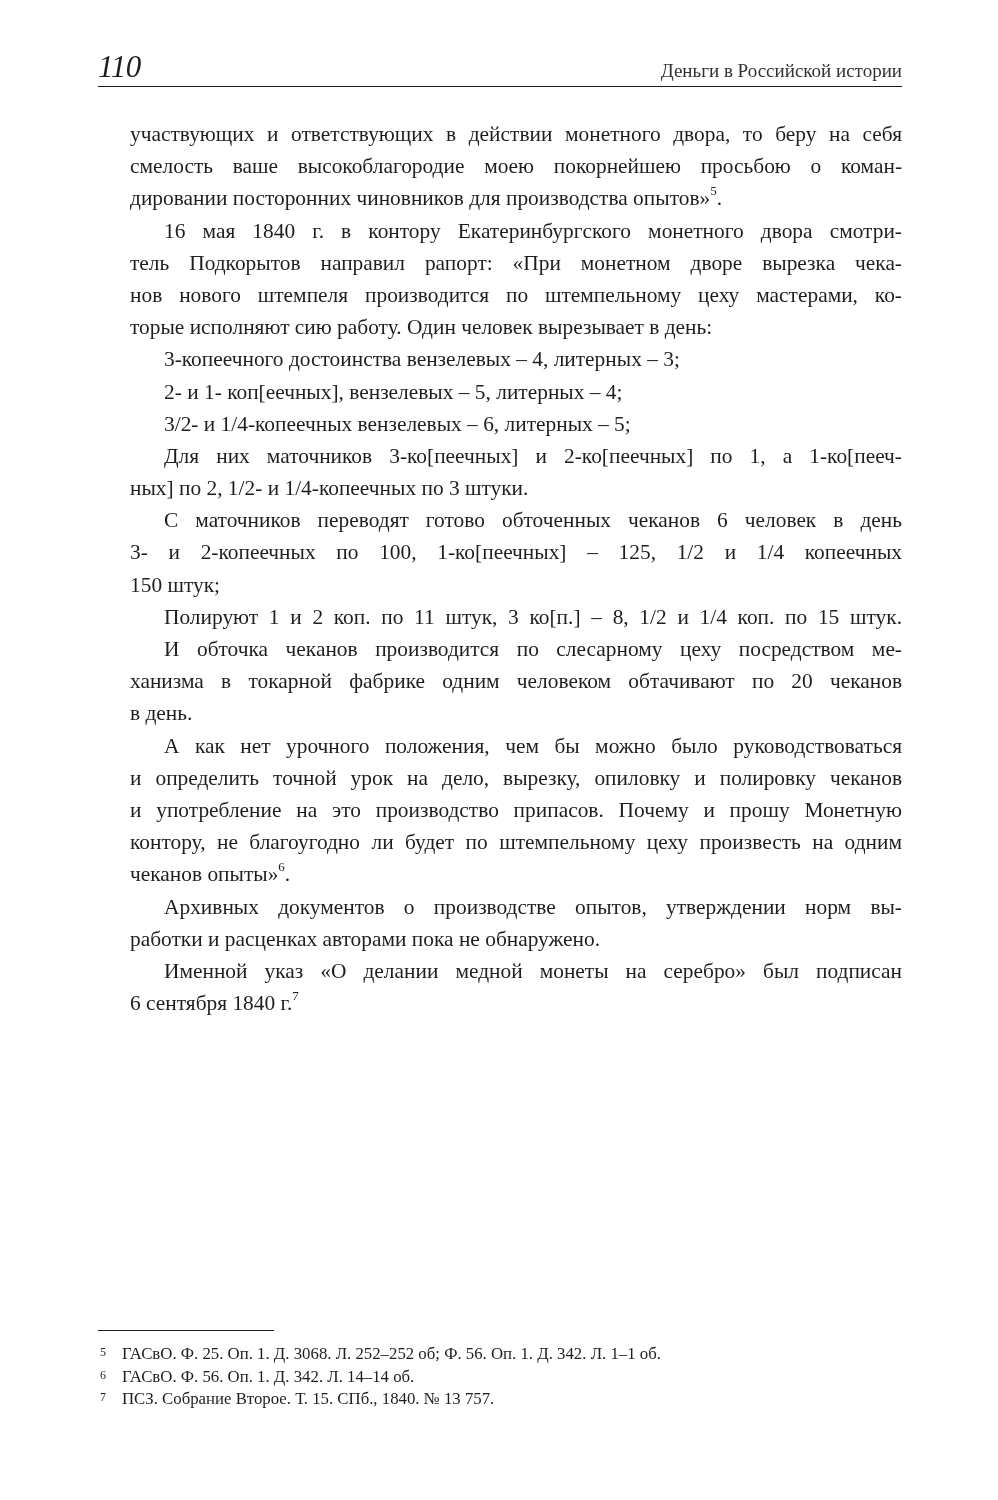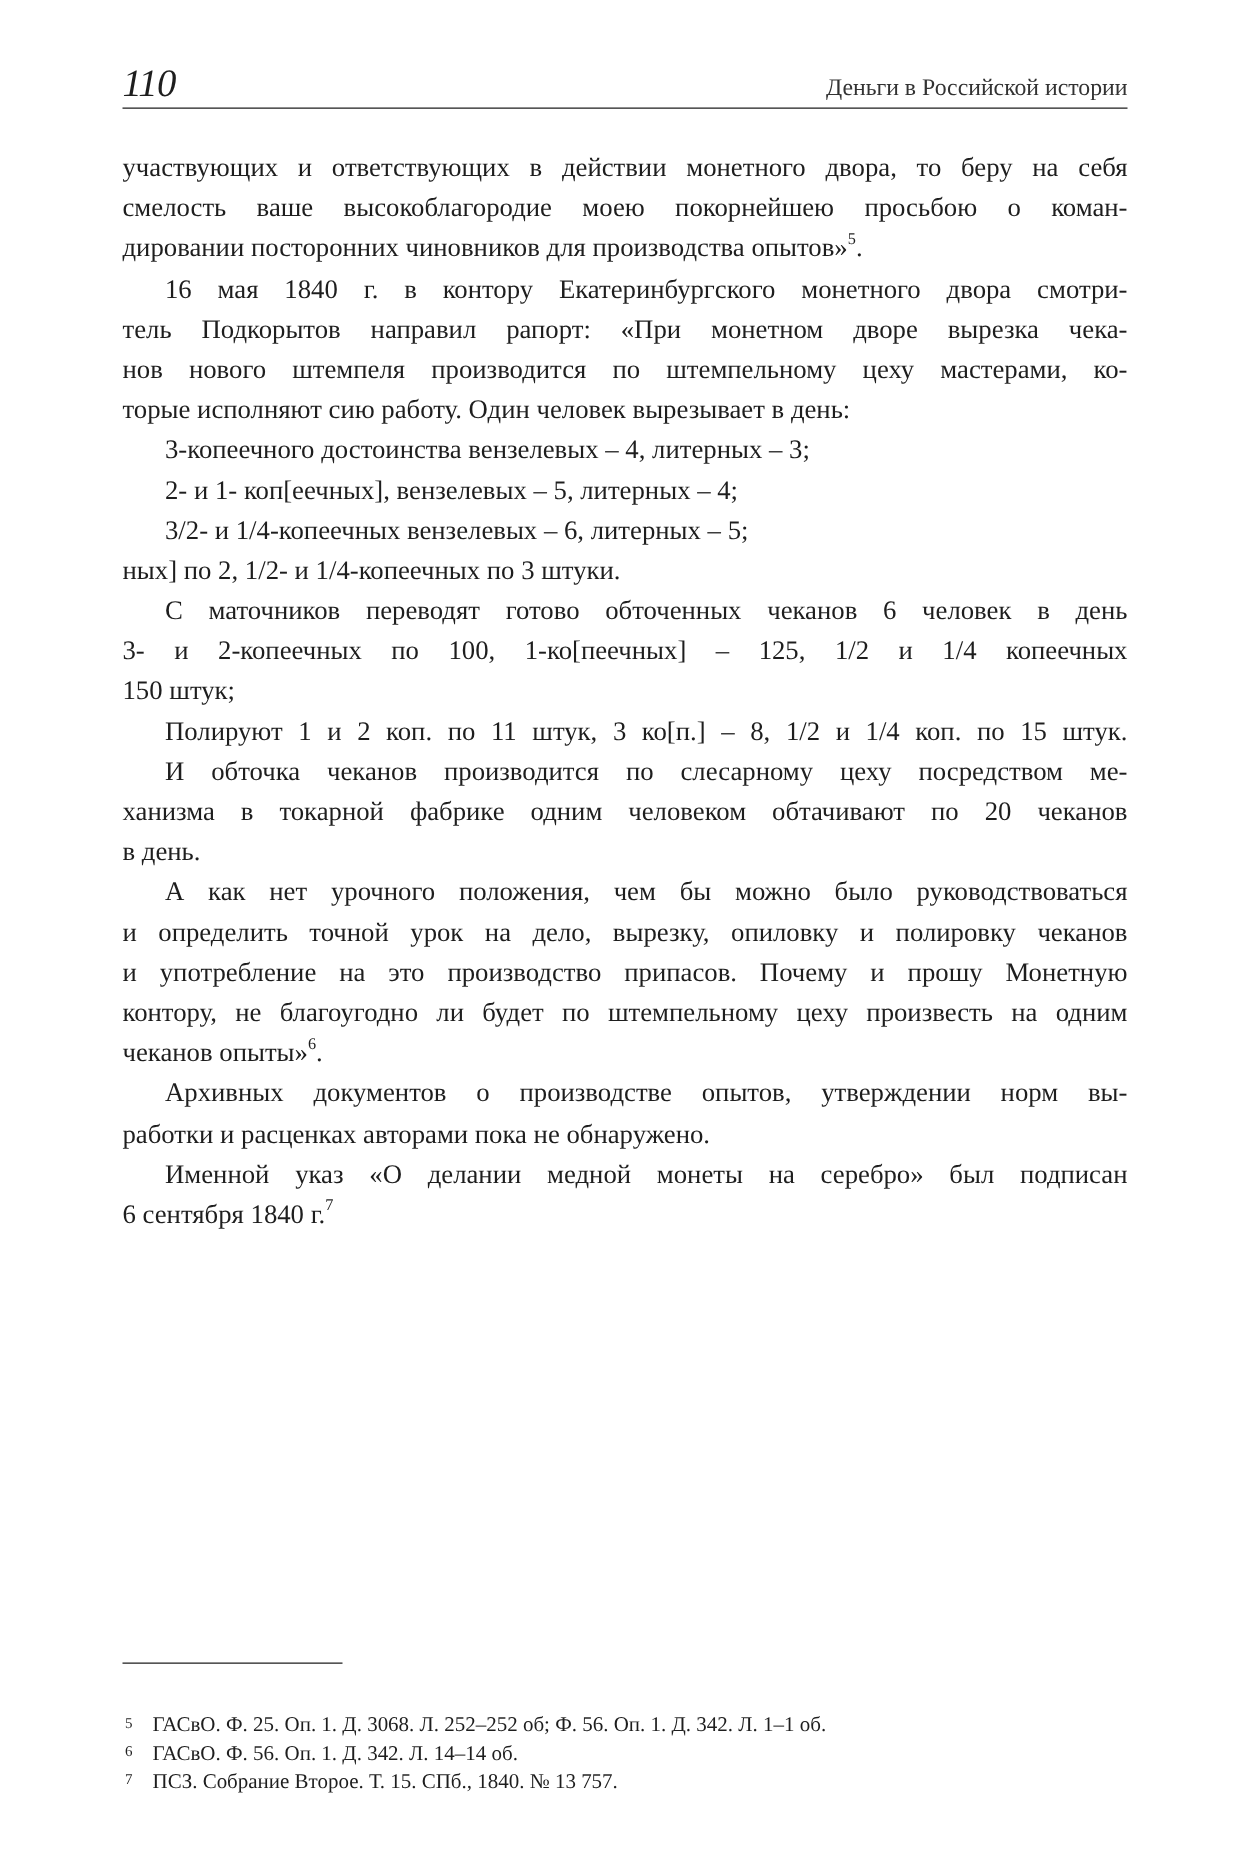--- a/index.html
+++ b/index.html
@@ -2,26 +2,26 @@
 <html><head>
   <meta charset="utf-8">
   <style>
     html, body { margin: 0; padding: 0; background: #ffffff; }
     body { width: 998px; height: 1500px; position: relative; overflow: hidden;
            font-family: "Liberation Serif", "DejaVu Serif", serif; color: #1e1e1e; }
     .header { position: absolute; left: 98px; top: 50px; width: 804px; height: 36px; border-bottom: 1.6px solid #1e1e1e; }
     .page-number { position: absolute; left: 0; top: 0; font-size: 31px; line-height: 34px; letter-spacing: -0.5px; font-style: italic; }
     .running-title { position: absolute; right: 0; top: 10px; font-size: 19px; line-height: 22px; color: #333; }
     .body-text { position: absolute; left: 98px; top: 118px; width: 804px; font-size: 21.4px; line-height: 32.2px; }
-    .line { white-space: nowrap; height: 32.2px; }
+    .line { white-space: nowrap; height: 32.2px; margin-left: 32px; }
     .line.just { text-align: justify; text-align-last: justify; white-space: normal; }
     .line.indent { padding-left: 34px; }
     sup { font-size: 13px; line-height: 0; position: relative; top: -2px; vertical-align: super; }
     .fn-rule { position: absolute; left: 98px; top: 1330px; width: 176px; border-top: 1.6px solid #1e1e1e; }
-    .footnotes { position: absolute; left: 98px; top: 1343px; width: 804px; font-size: 16.8px; line-height: 22.5px; margin-top: 26px; }
+    .footnotes { position: absolute; left: 98px; top: 1343px; width: 804px; font-size: 16.8px; line-height: 22.5px; }
     .fn { white-space: nowrap; }
     .fn-mark { display: inline-block; width: 22px; font-size: 12px; vertical-align: top; position: relative; top: -2px; padding-left: 2px; }
   </style>
 </head>
 <body>
 
 <div class="header">
   <span class="page-number">110</span>
   <span class="running-title">Деньги в Российской истории</span>
 </div>
@@ -30,20 +30,21 @@
     <div class="line just"><span>участвующих и ответствующих в действии монетного двора, то беру на себя</span></div>
     <div class="line just"><span>смелость ваше высокоблагородие моею покорнейшею просьбою о коман-</span></div>
     <div class="line"><span>дировании посторонних чиновников для производства опытов»</span><sup>5</sup><span>.</span></div>
     <div class="line indent just"><span>16 мая 1840 г. в контору Екатеринбургского монетного двора смотри-</span></div>
     <div class="line just"><span>тель Подкорытов направил рапорт: «При монетном дворе вырезка чека-</span></div>
     <div class="line just"><span>нов нового штемпеля производится по штемпельному цеху мастерами, ко-</span></div>
     <div class="line"><span>торые исполняют сию работу. Один человек вырезывает в день:</span></div>
     <div class="line indent"><span>3-копеечного достоинства вензелевых – 4, литерных – 3;</span></div>
     <div class="line indent"><span>2- и 1- коп[еечных], вензелевых – 5, литерных – 4;</span></div>
     <div class="line indent"><span>3/2- и 1/4-копеечных вензелевых – 6, литерных – 5;</span></div>
+    <div class="line indent just"><span>Для них маточников 3-ко[пеечных] и 2-ко[пеечных] по 1, а 1-ко[пееч-</span></div>
     <div class="line"><span>ных] по 2, 1/2- и 1/4-копеечных по 3 штуки.</span></div>
     <div class="line indent just"><span>С маточников переводят готово обточенных чеканов 6 человек в день</span></div>
     <div class="line just"><span>3- и 2-копеечных по 100, 1-ко[пеечных] – 125, 1/2 и 1/4 копеечных</span></div>
     <div class="line"><span>150 штук;</span></div>
     <div class="line indent just"><span>Полируют 1 и 2 коп. по 11 штук, 3 ко[п.] – 8, 1/2 и 1/4 коп. по 15 штук.</span></div>
     <div class="line indent just"><span>И обточка чеканов производится по слесарному цеху посредством ме-</span></div>
     <div class="line just"><span>ханизма в токарной фабрике одним человеком обтачивают по 20 чеканов</span></div>
     <div class="line"><span>в день.</span></div>
     <div class="line indent just"><span>А как нет урочного положения, чем бы можно было руководствоваться</span></div>
     <div class="line just"><span>и определить точной урок на дело, вырезку, опиловку и полировку чеканов</span></div>

